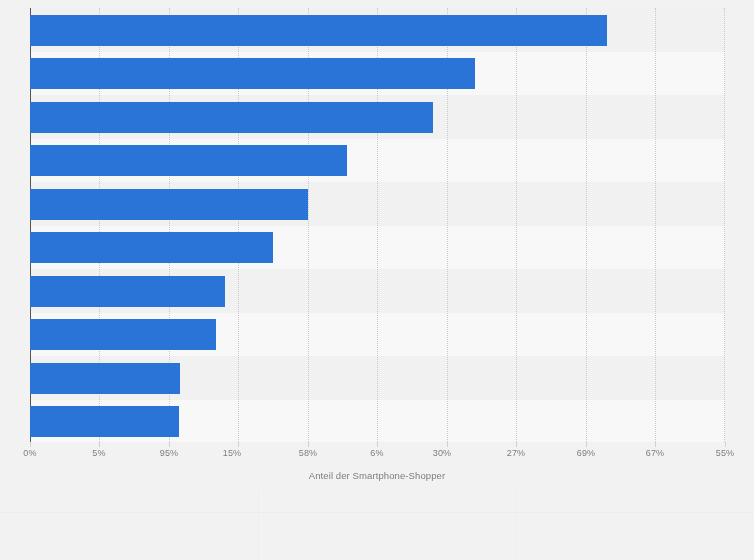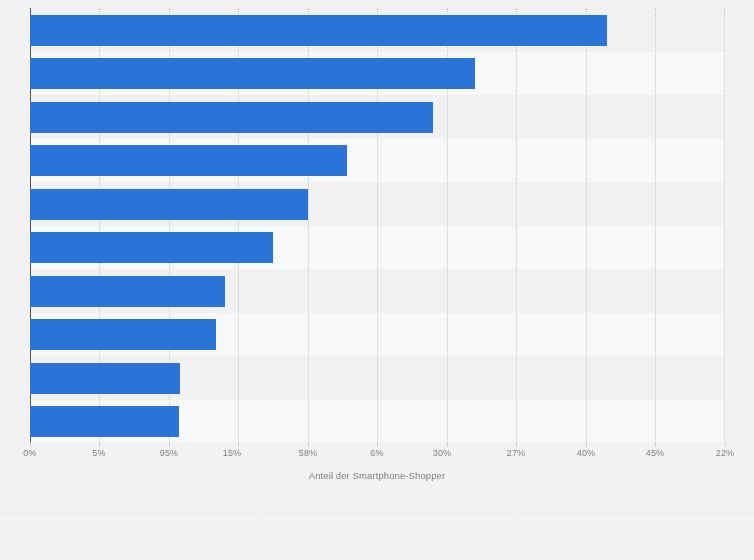--- a/index.html
+++ b/index.html
@@ -176,23 +176,23 @@
     <div class="tick-mark" style="left:725px;"></div>
 
     <div class="tick-label" style="left:30px;">0%</div>
     <div class="tick-label" style="left:99px;">5%</div>
     <div class="tick-label" style="left:169px;">95%</div>
     <div class="tick-label" style="left:232px;">15%</div>
     <div class="tick-label" style="left:308px;">58%</div>
     <div class="tick-label" style="left:377px;">6%</div>
     <div class="tick-label" style="left:442px;">30%</div>
     <div class="tick-label" style="left:516px;">27%</div>
-    <div class="tick-label" style="left:586px;">40%</div>
-    <div class="tick-label" style="left:655px;">45%</div>
-    <div class="tick-label" style="left:725px;">22%</div>
+    <div class="tick-label" style="left:586px;">69%</div>
+    <div class="tick-label" style="left:655px;">67%</div>
+    <div class="tick-label" style="left:725px;">55%</div>
 
     <div id="x-axis-title">Anteil der Smartphone-Shopper</div>
   </div>
 
   <div class="footer-band" style="top:490px; height:22px;"></div>
   <div id="footer-sep"></div>
   <div class="footer-band" style="top:513px; height:47px;"></div>
   <div class="footer-col-line" style="left:258px;"></div>
   <div class="footer-col-line" style="left:516px;"></div>
 

